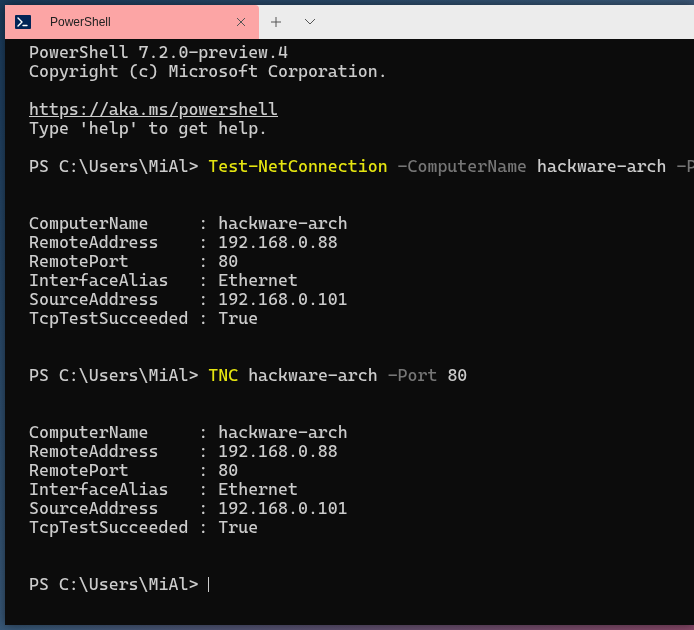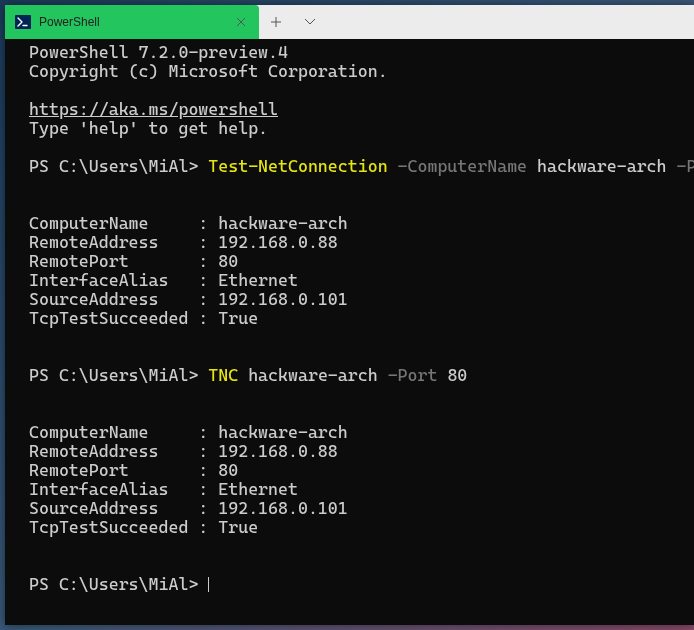--- a/index.html
+++ b/index.html
@@ -1,18 +1,18 @@
 <!DOCTYPE html>
 <html><head>
 <meta charset="utf-8">
 <style>
   html,body{margin:0;padding:0;width:694px;height:630px;background:#0c0c0c;font-family:Consolas,'Cascadia Mono','Courier New',monospace;font-size:15px;overflow:hidden;}
   .window{position:absolute;top:5px;left:5px;right:0;bottom:5px;background:#0c0c0c;display:flex;flex-direction:column;box-shadow:0 0 10px rgba(0,0,0,.5);}
   .titlebar{height:34px;background:#ececec;display:flex;align-items:stretch;overflow:hidden;}
-  .tab{display:flex;align-items:center;background:#22c55e;width:234px;padding:0 10px;gap:8px;font-family:'Segoe UI',Arial,sans-serif;font-size:12px;color:#222;border-top-right-radius:4px;}
+  .tab{display:flex;align-items:center;background:#fca5a5;width:234px;padding:0 10px;gap:19px;font-family:'Segoe UI',Arial,sans-serif;font-size:12px;color:#222;border-top-right-radius:4px;}
   .tab .icon{width:16px;height:16px;display:flex;align-items:center;justify-content:center;}
   .tab .label{flex:1;white-space:nowrap;}
   .tab .close{width:16px;height:16px;display:flex;align-items:center;justify-content:center;color:#555;cursor:pointer;}
   .titlebar-btn{width:34px;display:flex;align-items:center;justify-content:center;color:#555;cursor:pointer;}
   .terminal{flex:1;background:#0c0c0c;color:#ccc;padding:4px 24px;line-height:19px;white-space:pre;font-family:Consolas,'Cascadia Mono','Courier New',monospace;font-size:17px;overflow:hidden;}
   .link{text-decoration:underline;}
   .cmd-yellow{color:#e5e510;}
   .cmd-gray{color:#767676;}
   .cmd-white{color:#ccc;}
   .cursor{display:inline-block;width:1px;height:15px;background:#ccc;vertical-align:-2px;}

